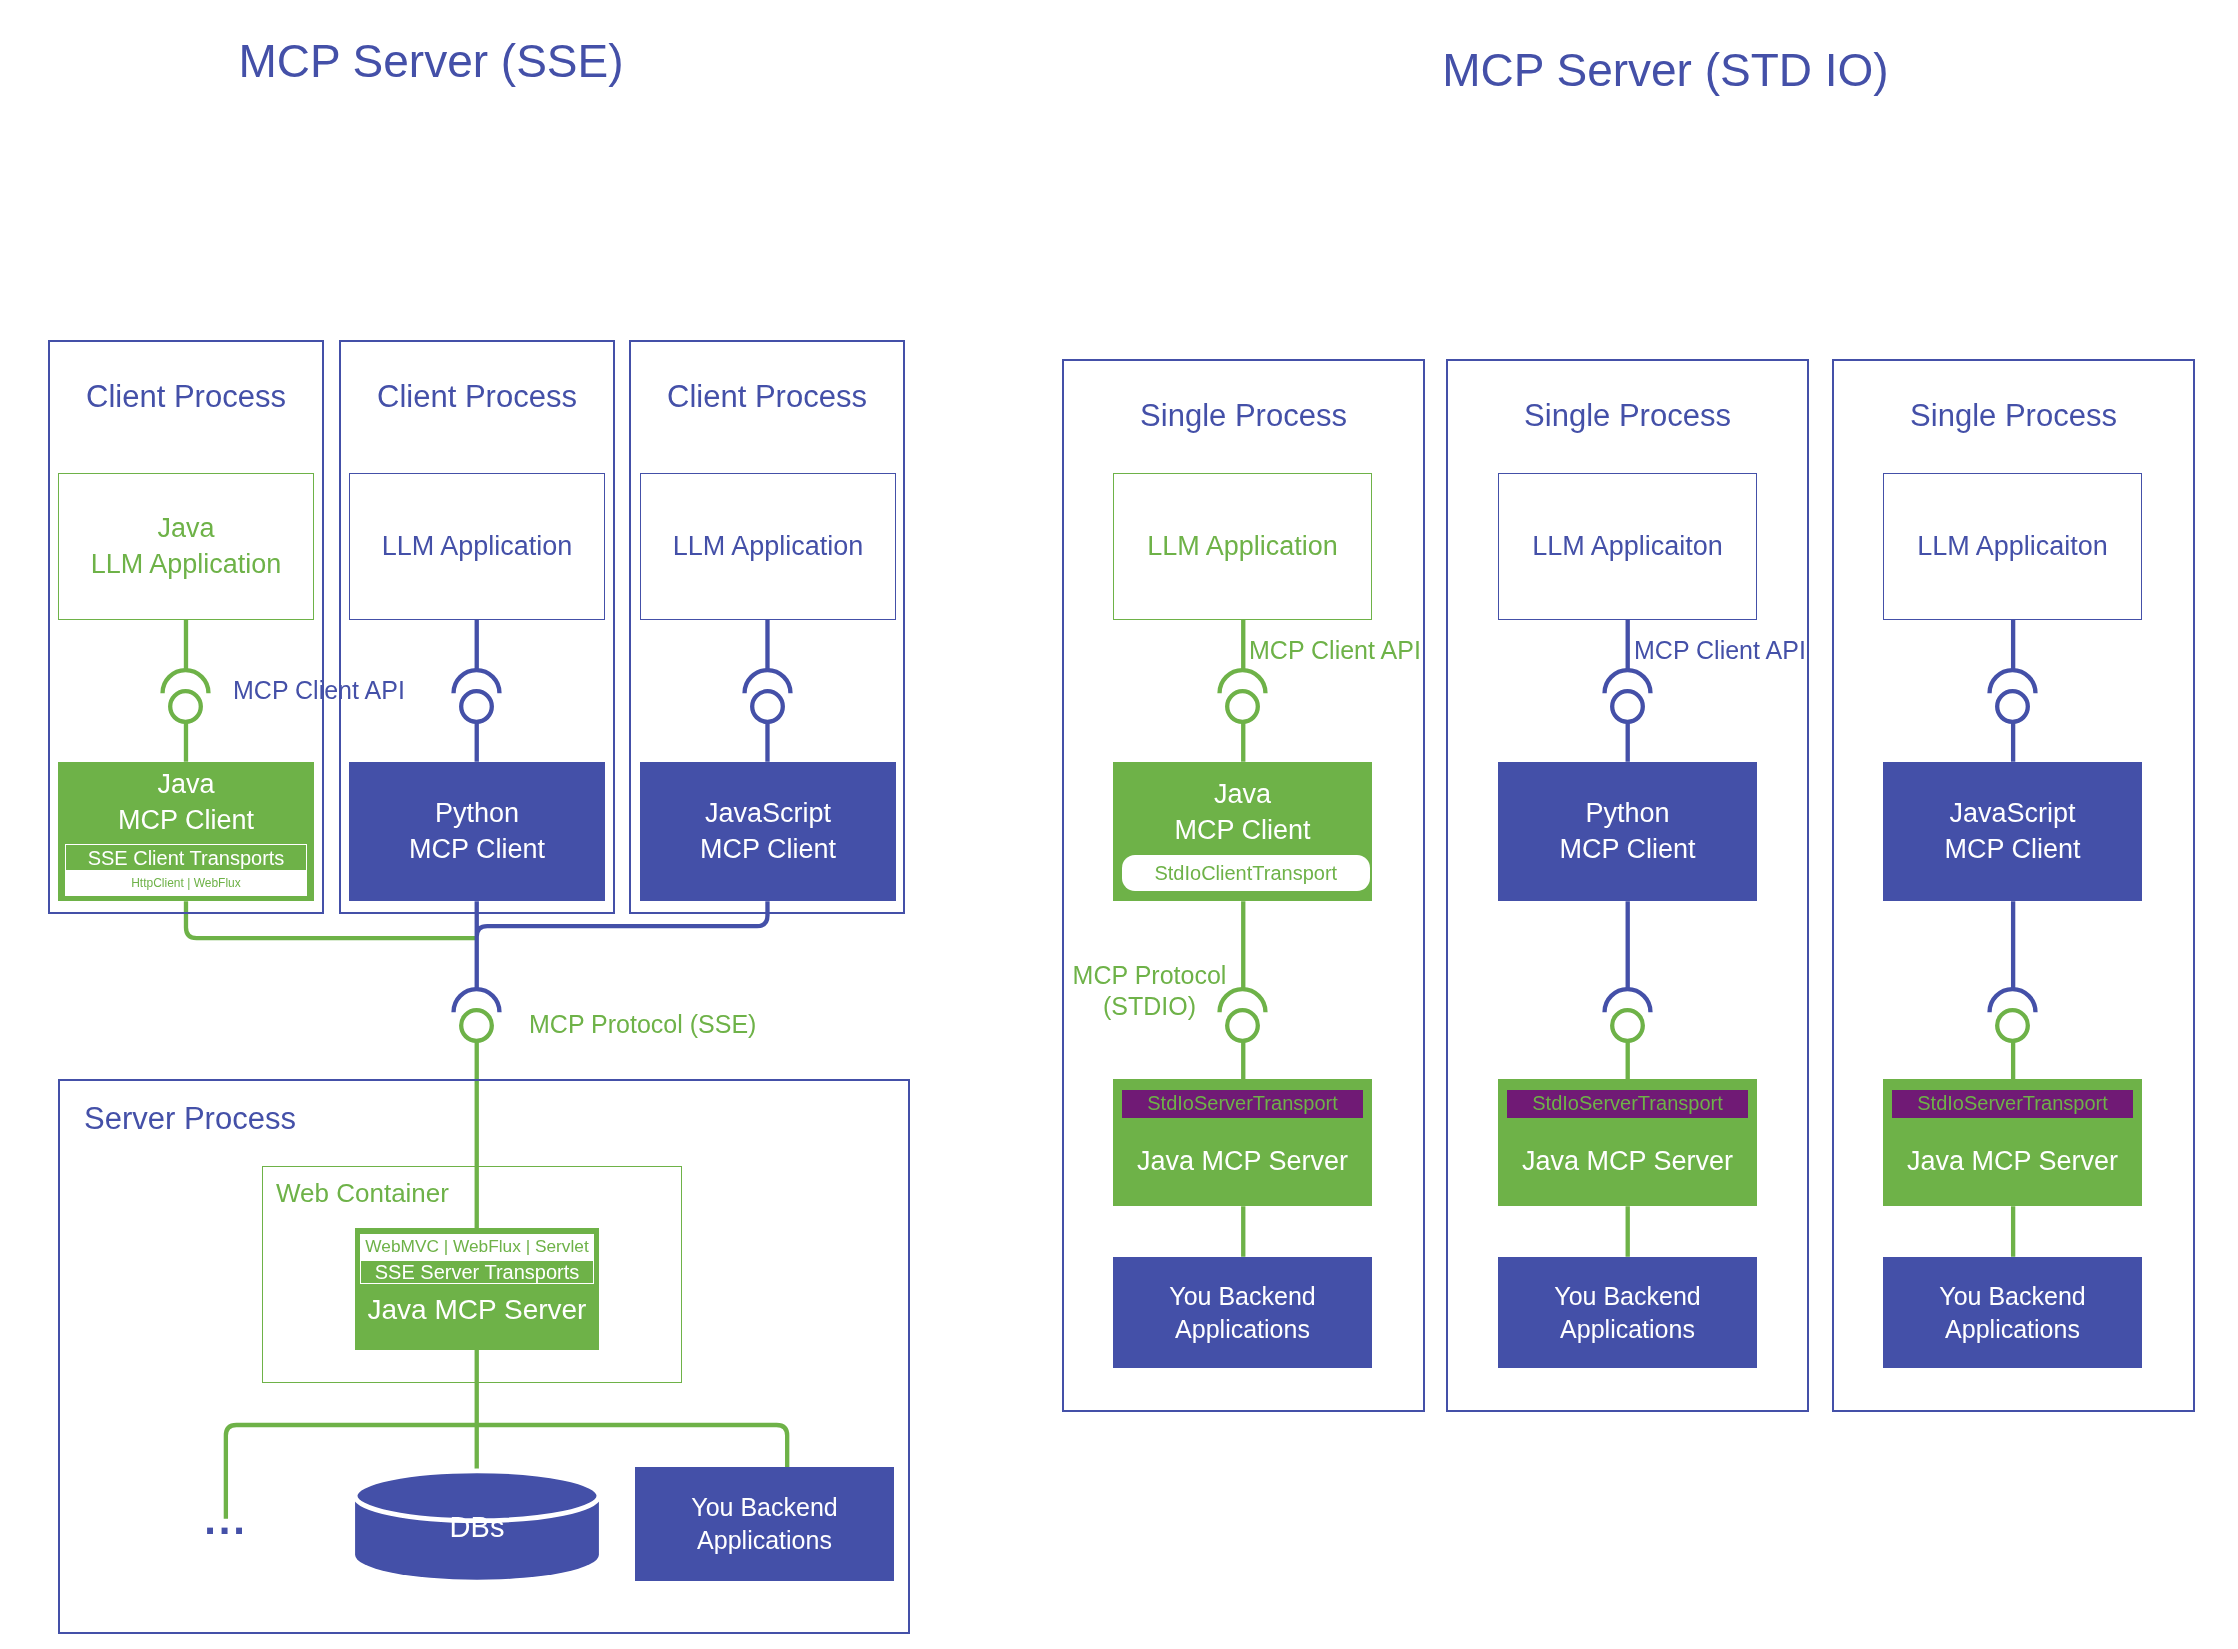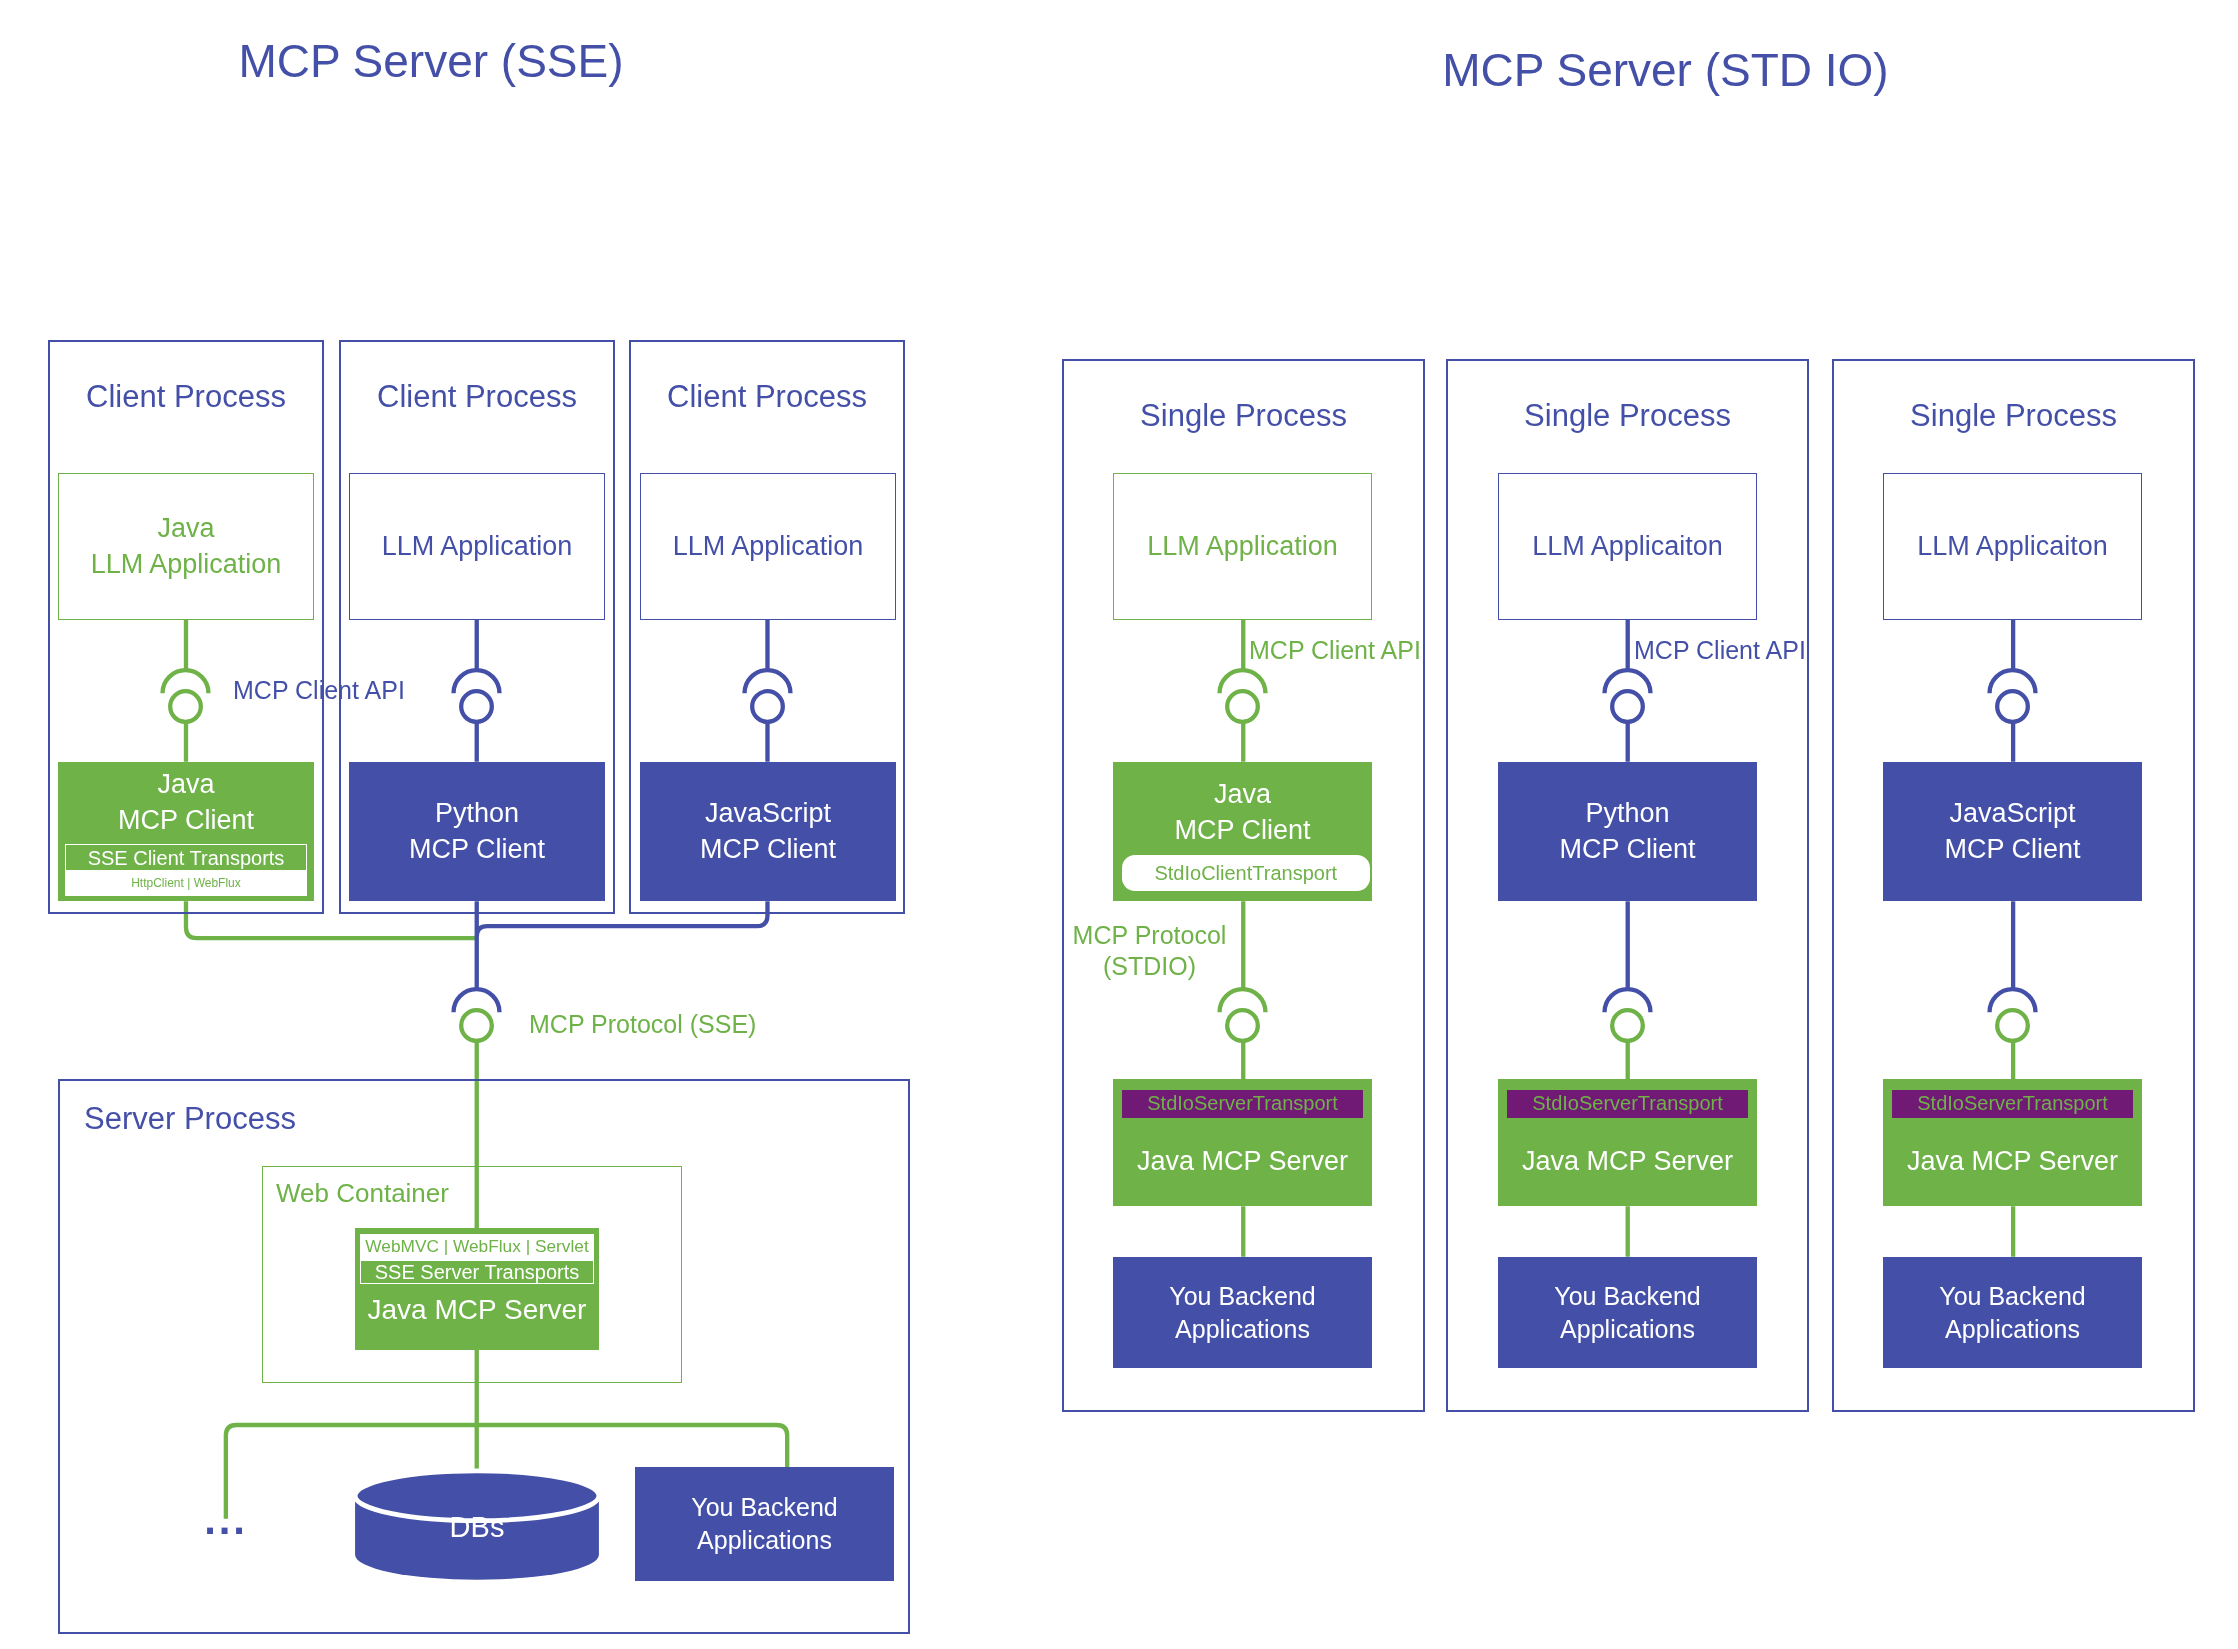--- a/index.html
+++ b/index.html
@@ -27,21 +27,21 @@
   .obox.blue{ border-color:var(--blue); color:var(--blue); }
 
   .fbox{ position:absolute; z-index:3; display:flex; flex-direction:column; align-items:center;
     justify-content:center; text-align:center; color:#fff; font-size:27px; line-height:1.32; }
   .fbox.green{ background:var(--green); }
   .fbox.blue{ background:var(--blue);text-align:center; }
 
   .lab{ position:absolute; z-index:4; font-size:25px; white-space:nowrap; line-height:1.22; }
   .lab.blue{ color:var(--blue); }
   .lab.green{ color:var(--green); }
-  .lab.center{ text-align:center; }
+  .lab.center{ text-align:center;margin-top:40px; }
 
   .iface{ position:absolute; z-index:4; }
   .iface .arc{ fill:none; stroke-width:9; }
   .iface .ball{ fill:#fff; stroke-width:9; }
   .iface .g{ stroke:var(--green); }
   .iface .b{ stroke:var(--blue); }
 
   .strips{ position:absolute; left:6.7px; right:6.7px; bottom:4.8px; z-index:4;border-radius:24px; }
   .strip{ display:flex; align-items:center; justify-content:center; white-space:nowrap; }
   .strip.greenbar{ background:var(--green); color:#fff; border:1.9px solid #fff; height:27px; font-size:20px; }

